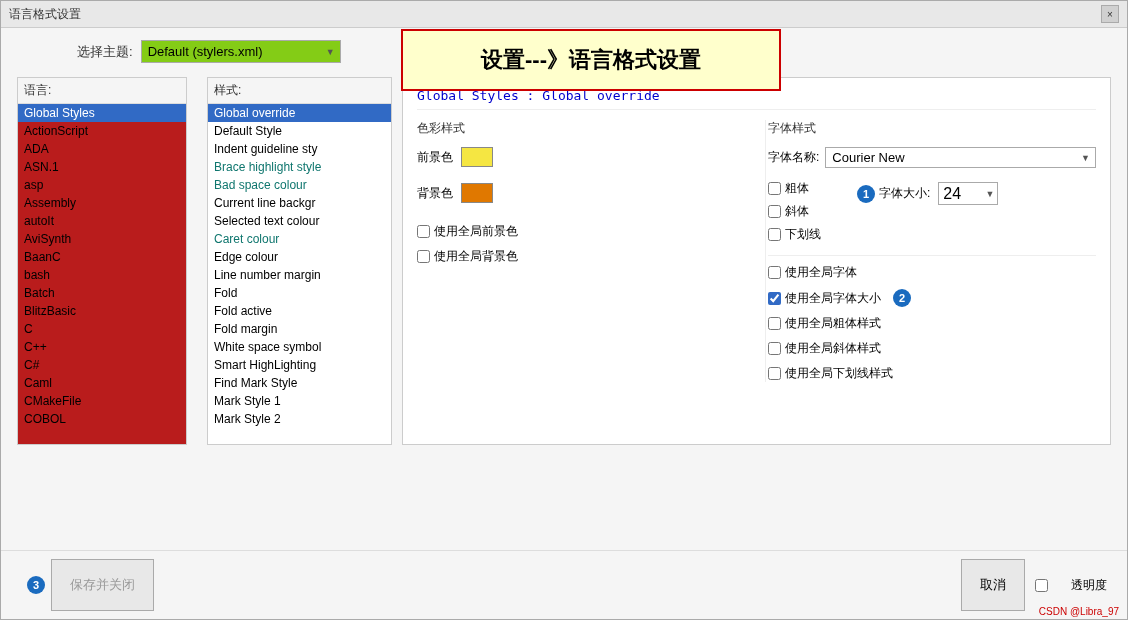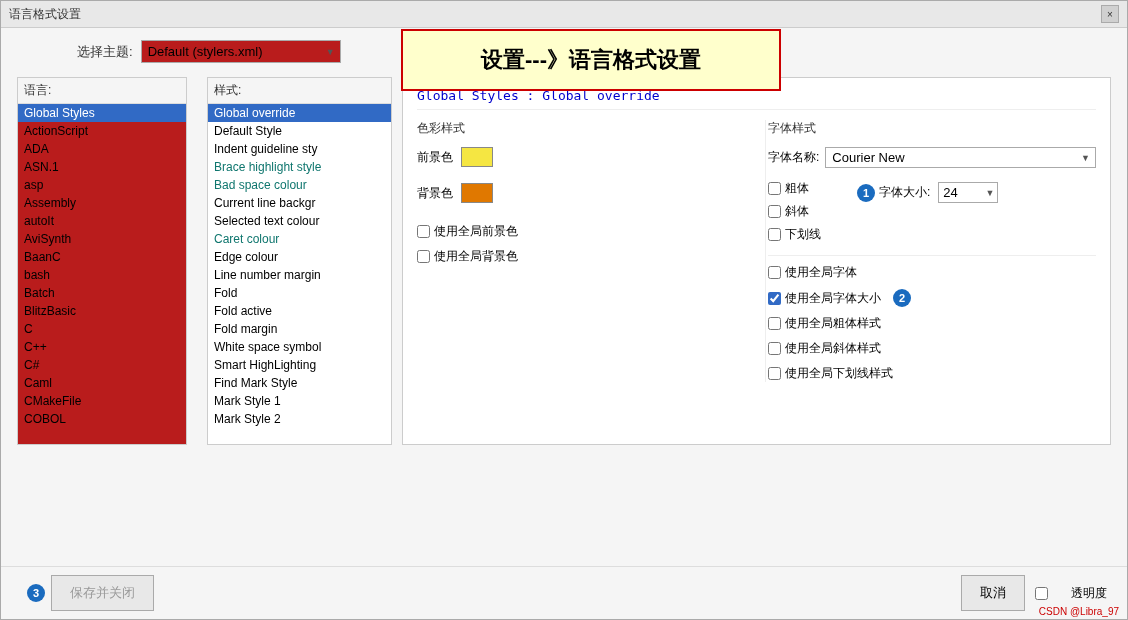--- a/index.html
+++ b/index.html
@@ -53,21 +53,21 @@
       padding-left: 60px;
     }
     .theme-label {
       margin-right: 8px;
       color: #333;
     }
     .theme-select {
       width: 200px;
       padding: 3px 6px;
       border: 1px solid #aaa;
-      background: #b91c1c;
+      background: #84cc16;
       font-size: 13px;
       appearance: none;
       -webkit-appearance: none;
       padding-right: 24px;
       position: relative;
     }
     .theme-select-wrap {
       position: relative;
       display: inline-block;
     }
@@ -241,21 +241,21 @@
     .font-size-label {
       font-size: 12px;
       white-space: nowrap;
       margin-right: 4px;
     }
     .font-size-select {
       width: 60px;
       padding: 2px 4px;
       border: 1px solid #aaa;
       background: white;
-      font-size: 13px;
+      font-size: 16px;
       appearance: none;
       -webkit-appearance: none;
       padding-right: 18px;
     }
     .font-size-wrap {
       position: relative;
       display: inline-block;
     }
     .font-size-wrap::after {
       content: '▼';
@@ -307,21 +307,21 @@
       right: 0;
       padding: 8px 20px;
       background: #f5f5f5;
       border-top: 1px solid #ddd;
       display: flex;
       align-items: center;
       justify-content: flex-end;
       gap: 10px;
     }
     .btn {
-      padding: 8px 18px;
+      padding: 16px 18px;
       border: 1px solid #aaa;
       background: #e8e8e8;
       font-size: 13px;
       cursor: pointer;
       font-family: "Microsoft YaHei", sans-serif;
     }
     .btn-disabled {
       color: #999;
       cursor: default;
     }

